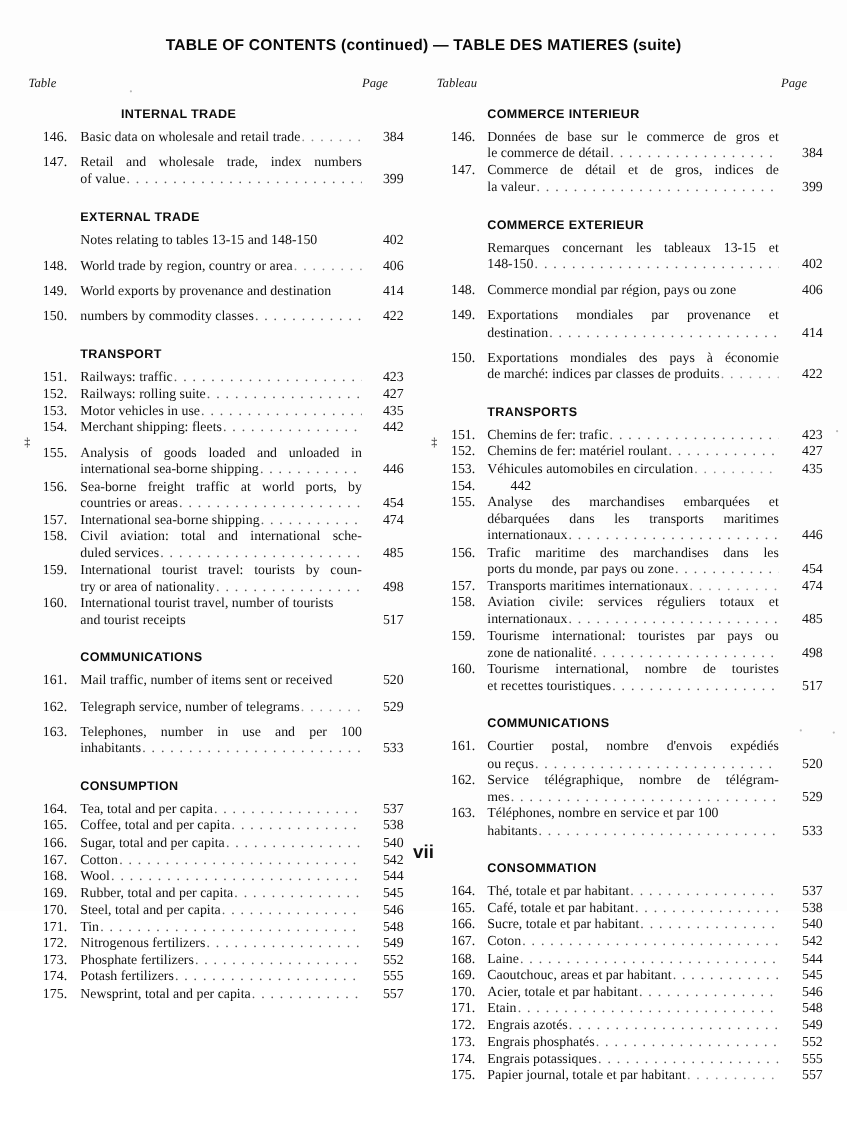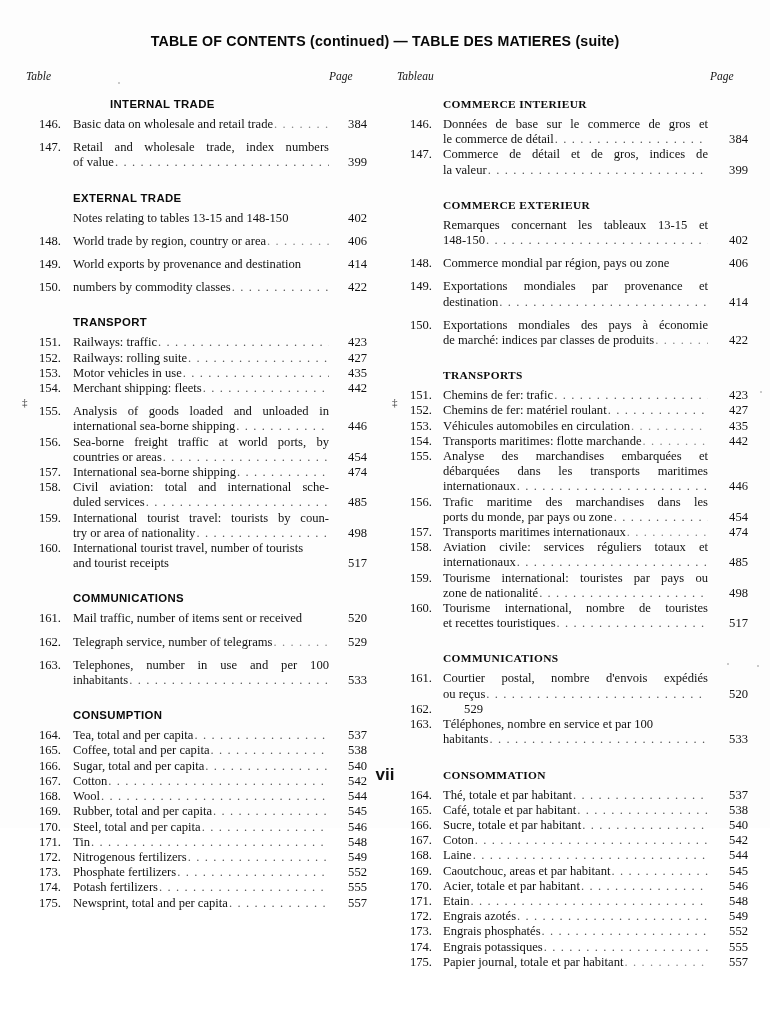--- a/index.html
+++ b/index.html
@@ -69,21 +69,21 @@
   .section-head {
     font-family: "Liberation Sans", sans-serif;
     font-weight: bold;
     font-size: 11.4px;
     letter-spacing: 0.35px;
     color: #0b0b0b;
     margin-left: 47px;
     margin-top: 13px;
     margin-bottom: 7px;
   }
-  .col-right .section-head { margin-left: 46px; font-family: Liberation Serif, serif; }
+  .col-right .section-head { margin-left: 46px; }
 
   
   .entry {
     display: flex;
     align-items: flex-start;
     font-size: 12.6px;
     line-height: 15.2px;
     color: #111111;
   }
   .entry .num {
@@ -659,26 +659,20 @@
             <span class="body">
               <span class="eline">
                 <span class="t">Véhicules automobiles en circulation</span>
                 <span class="leader sparse"></span>
               </span>
             </span>
             <span class="pg">435</span>
           </div>
           <div class="entry">
             <span class="num">154.</span>
-            <span class="body">
-              <span class="eline">
-                <span class="t">Transports maritimes: flotte marchande</span>
-                <span class="leader sparse"></span>
-              </span>
-            </span>
             <span class="pg">442</span>
           </div>
           <div class="entry">
             <span class="num">155.</span>
             <span class="body">
               <span class="eline">
                 <span class="t just">Analyse des marchandises embarquées et</span>
               </span>
               <span class="eline">
                 <span class="t just">débarquées dans les transports maritimes</span>
@@ -762,20 +756,29 @@
               </span>
               <span class="eline">
                 <span class="t">ou reçus</span>
                 <span class="leader"></span>
               </span>
             </span>
             <span class="pg low">520</span>
           </div>
           <div class="entry">
             <span class="num">162.</span>
+            <span class="body">
+              <span class="eline">
+                <span class="t just">Service télégraphique, nombre de télégram-</span>
+              </span>
+              <span class="eline">
+                <span class="t">mes</span>
+                <span class="leader"></span>
+              </span>
+            </span>
             <span class="pg low">529</span>
           </div>
           <div class="entry">
             <span class="num">163.</span>
             <span class="body">
               <span class="eline">
                 <span class="t">Téléphones, nombre en service et par 100</span>
               </span>
               <span class="eline">
                 <span class="t">habitants</span>

